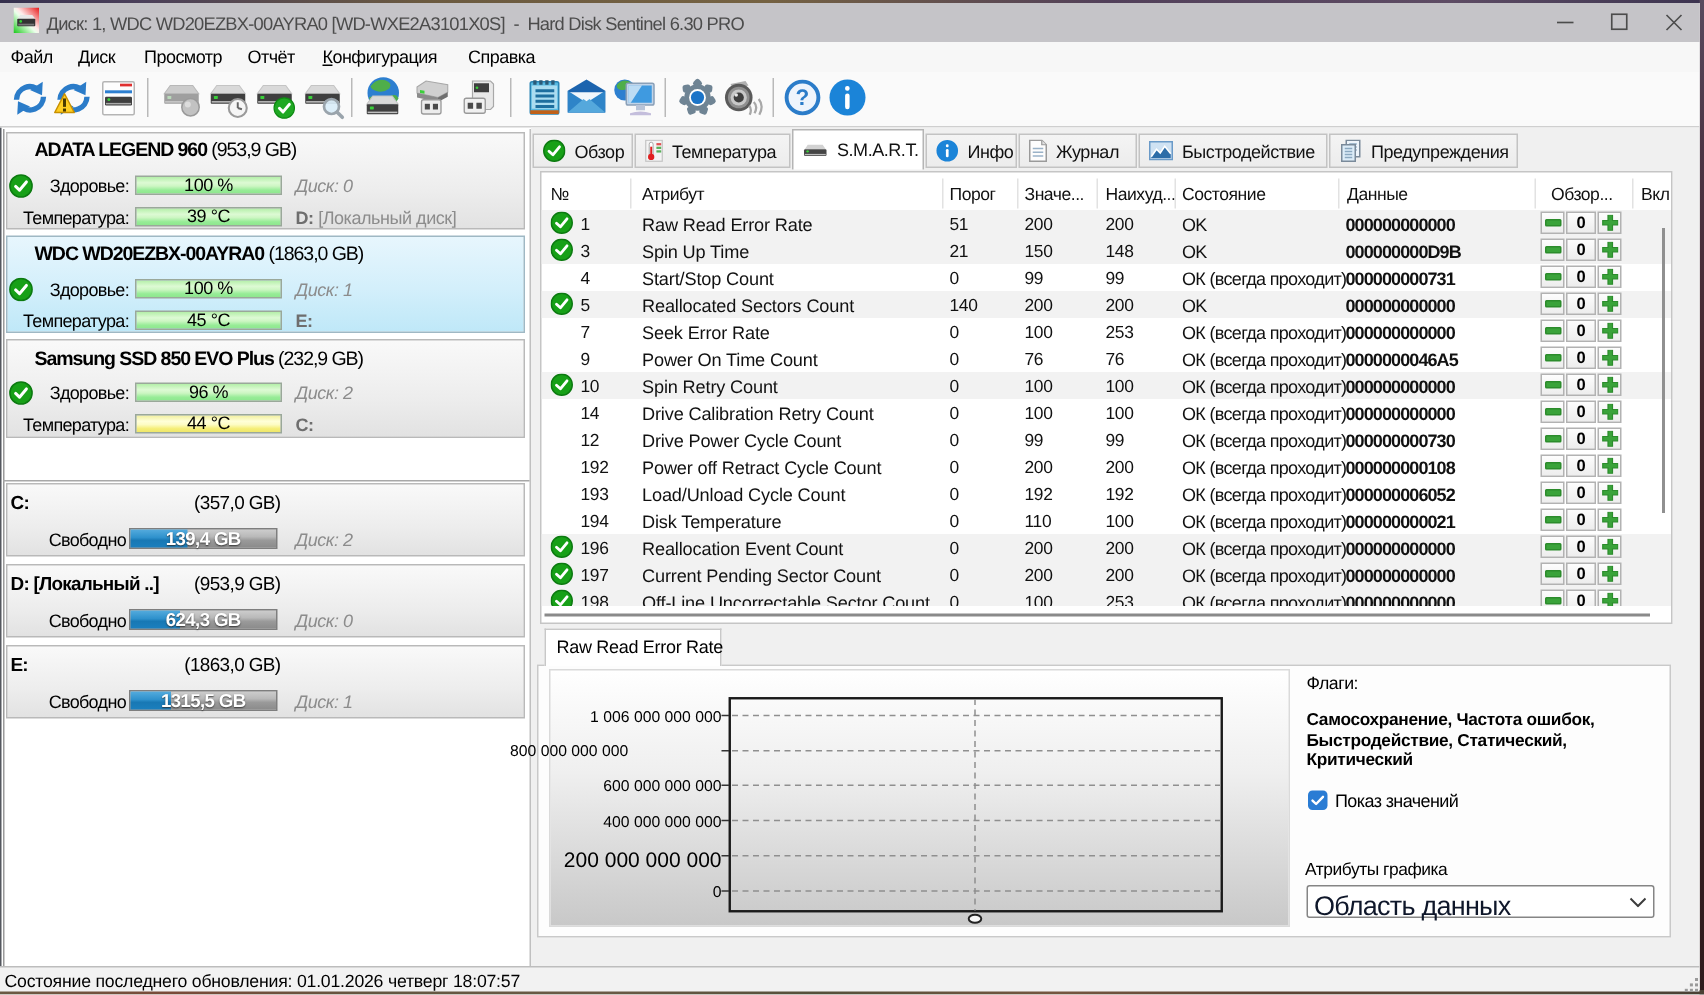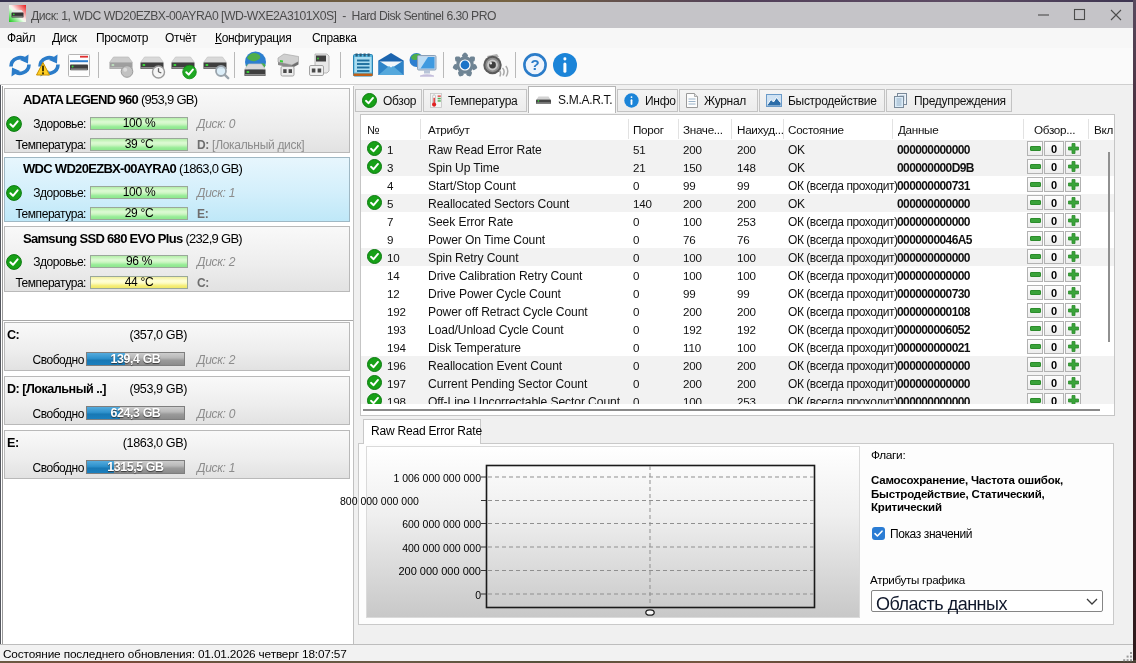--- a/index.html
+++ b/index.html
@@ -255,24 +255,24 @@
 
 <div class="ptitle" style="top:161px"><b>WDC WD20EZBX-00AYRA0</b> (1863,0 GB)</div>
 <svg class="abs" style="left:6px;top:185px" width="16" height="16" viewBox="0 0 16 16">
     <circle cx="8" cy="8" r="7.4" fill="#17a017" stroke="#0c7a10" stroke-width="1"></circle>
     <path d="M4.4 8.3 L7 10.8 L11.6 5.3" fill="none" stroke="#fff" stroke-width="2" stroke-linecap="round" stroke-linejoin="round"></path>
   </svg>
 <div class="lbl" style="left:8px;top:186px">Здоровье:</div>
 <div class="gbar" style="top:186px">100 %</div>
 <div class="ginfo" style="top:186px">Диск: 1</div>
 <div class="lbl" style="left:8px;top:207px">Температура:</div>
-<div class="gbar" style="top:207px">29 °C</div>
+<div class="gbar" style="top:207px">45 °C</div>
 <div class="dinfo" style="top:207px"><b style="color:#6e6e6e">E:</b></div>
 
-<div class="ptitle" style="top:230.5px"><b>Samsung SSD 680 EVO Plus</b> (232,9 GB)</div>
+<div class="ptitle" style="top:230.5px"><b>Samsung SSD 850 EVO Plus</b> (232,9 GB)</div>
 <svg class="abs" style="left:6px;top:254px" width="16" height="16" viewBox="0 0 16 16">
     <circle cx="8" cy="8" r="7.4" fill="#17a017" stroke="#0c7a10" stroke-width="1"></circle>
     <path d="M4.4 8.3 L7 10.8 L11.6 5.3" fill="none" stroke="#fff" stroke-width="2" stroke-linecap="round" stroke-linejoin="round"></path>
   </svg>
 <div class="lbl" style="left:8px;top:255px">Здоровье:</div>
 <div class="gbar" style="top:255px">96 %</div>
 <div class="ginfo" style="top:255px">Диск: 2</div>
 <div class="lbl" style="left:8px;top:276px">Температура:</div>
 <div class="gbar ybar" style="top:276px">44 °C</div>
 <div class="dinfo" style="top:276px"><b style="color:#6e6e6e">C:</b></div>
@@ -732,21 +732,21 @@
       <line x1="1" y1="87" x2="6" y2="87"></line>
     <line x1="1" y1="110.5" x2="6" y2="110.5"></line>
       <line x1="1" y1="134" x2="6" y2="134"></line>
   </g>
   <ellipse cx="170" cy="152.5" rx="4.2" ry="2.7" fill="#f8f8f8" stroke="#222" stroke-width="1.3"></ellipse>
 </svg>
 <div class="abs" style="left:340px;top:471.5px;width:141px;text-align:right;font-size:10.5px;color:#000;z-index:3">1 006 000 000 000</div>
 <div class="abs" style="left:340px;top:495px;width:141px;text-align:left;font-size:10.5px;color:#000;z-index:3">800 000 000 000</div>
 <div class="abs" style="left:340px;top:518px;width:141px;text-align:right;font-size:10.5px;color:#000;z-index:3">600 000 000 000</div>
 <div class="abs" style="left:340px;top:541.5px;width:141px;text-align:right;font-size:10.5px;color:#000;z-index:3">400 000 000 000</div>
-<div class="abs" style="left:340px;top:565px;width:141px;text-align:right;font-size:11px;color:#000;z-index:3">200 000 000 000</div>
+<div class="abs" style="left:340px;top:565px;width:141px;text-align:right;font-size:14px;color:#000;z-index:3">200 000 000 000</div>
 <div class="abs" style="left:340px;top:588.5px;width:141px;text-align:right;font-size:10.5px;color:#000;z-index:3">0</div>
 
 <div class="abs" style="left:871px;top:448px;font-size:11.8px;letter-spacing:-0.3px;color:#000;z-index:3">Флаги:</div>
 <div class="abs" style="left:871px;top:474px;width:260px;font-size:11.5px;font-weight:bold;line-height:13.7px;letter-spacing:-0.2px;color:#000;z-index:3">Самосохранение, Частота ошибок,<br>Быстродействие, Статический,<br>Критический</div>
 <div class="abs" style="left:872px;top:527px;width:13px;height:13px;background:#2a7cd4;border-radius:3px;z-index:3"></div>
 <svg class="abs" style="left:872px;top:527px;z-index:4" width="13" height="13" viewBox="0 0 13 13">
     <path d="M3 6.7 L5.4 9 L10 4.2" fill="none" stroke="#fff" stroke-width="1.6" stroke-linecap="round" stroke-linejoin="round"></path>
   </svg>
 <div class="abs" style="left:890px;top:527px;font-size:12px;letter-spacing:-0.4px;color:#000;z-index:3">Показ значений</div>
 <div class="abs" style="left:870px;top:573px;font-size:11.6px;letter-spacing:-0.3px;color:#000;z-index:3">Атрибуты графика</div>

